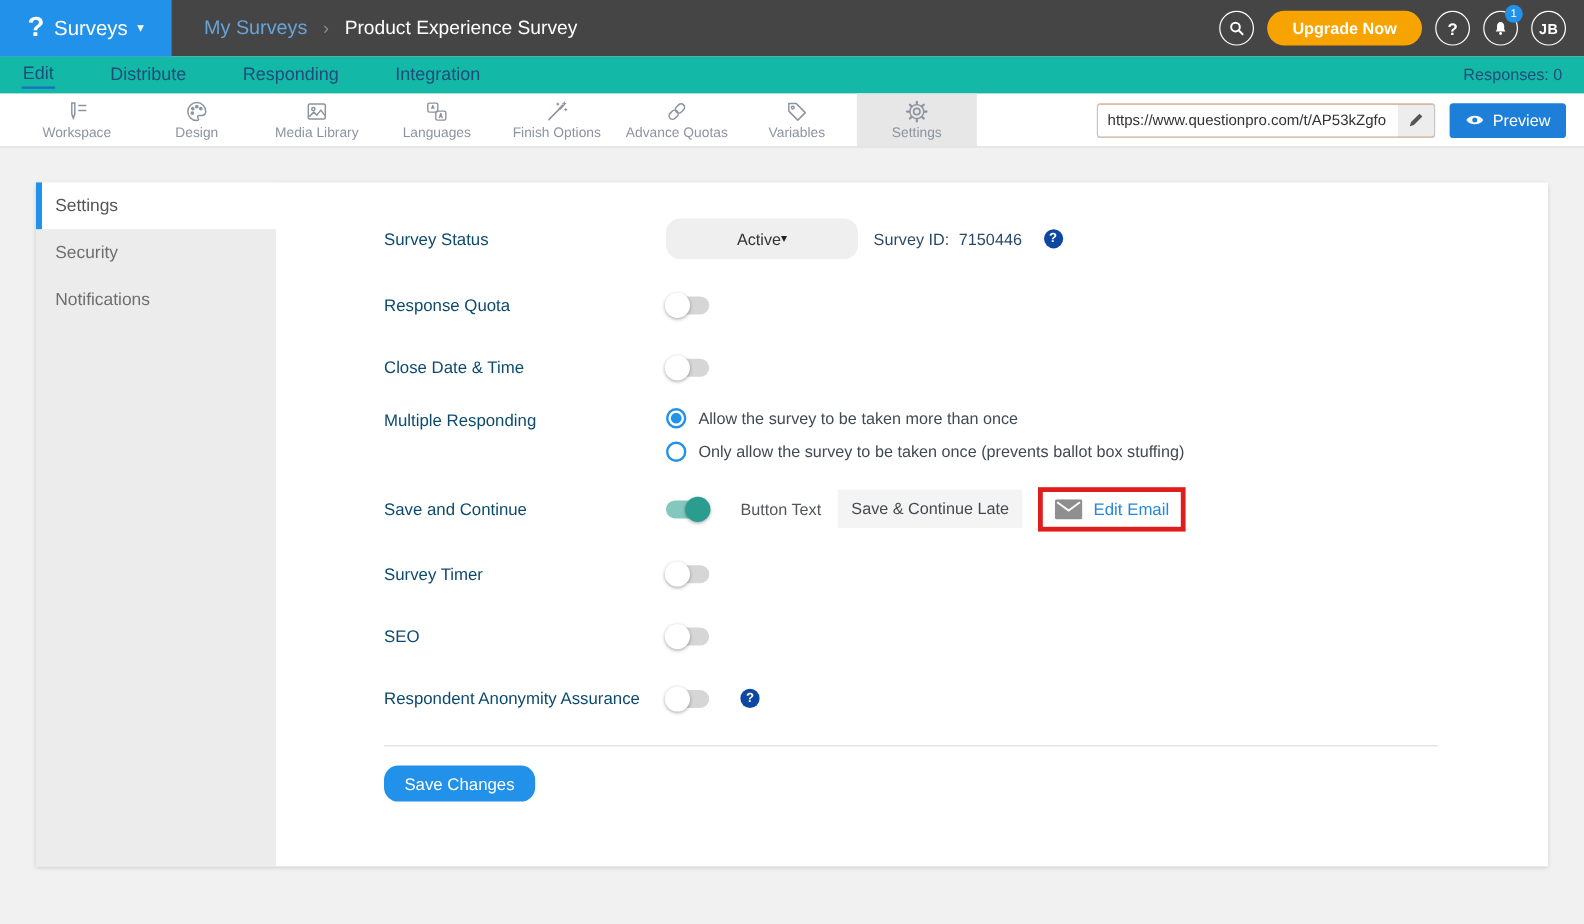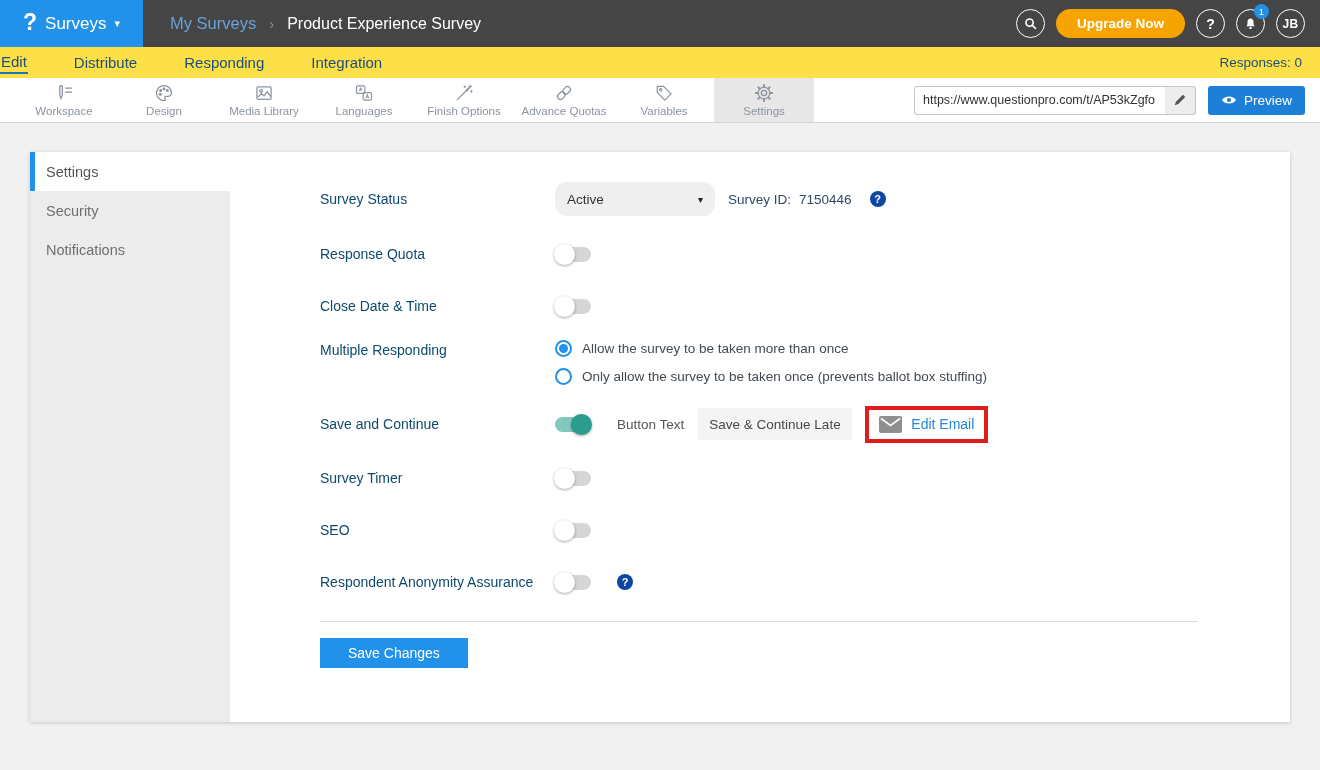--- a/index.html
+++ b/index.html
@@ -22,21 +22,21 @@
     display:flex; align-items:center; justify-content:center; color:#fff; cursor:pointer;
     font-size:14px; font-weight:700; flex:none; position:relative; }
   .upgrade-btn { height:29px; padding:0 21px; background:#f7a401; border-radius:15px;
     color:#fff; font-size:13.5px; font-weight:700; display:flex; align-items:center; cursor:pointer; }
   .badge { position:absolute; top:-6px; right:-5px; min-width:15px; height:15px;
     background:#2191ea; border-radius:50%; color:#fff; font-size:9.5px; font-weight:400;
     display:flex; align-items:center; justify-content:center; }
   .avatar { font-size:12px; letter-spacing:.3px; }
 
   
-  .subnav { height:31px; background:#fde047; display:flex; align-items:center; gap:45px; }
+  .subnav { height:31px; background:#14b8a6; display:flex; align-items:center; padding-left:18px; gap:45px; }
   .subtab { color:#1d4e79; font-size:15px; cursor:pointer; padding:2px 1px; }
   .subtab.active { border-bottom:2px solid #1a73c0; }
   .responses { margin-left:auto; padding-right:18px; color:#1d4e79; font-size:13.5px; }
 
   
   .toolbar { height:45px; background:#fff; border-bottom:1px solid #d7d7d7;
     display:flex; align-items:stretch; padding-left:14px; }
   .tool { width:100px; display:flex; flex-direction:column; align-items:center;
     justify-content:center; gap:2px; color:#8b94a1; font-size:11.5px; cursor:pointer; }
   .tool.active { background:#e7e7e7; }
@@ -58,21 +58,21 @@
   .sidebar { width:200px; background:#ececec; flex:none; }
   .side-item { height:39px; display:flex; align-items:center; padding-left:16px;
     color:#6f6f6f; font-size:14.5px; cursor:pointer; }
   .side-item.active { background:#fff; border-left:5px solid #2191ea; padding-left:11px; color:#555; }
 
   .main { flex:1; padding:26px 0 0 90px; }
   .row { display:flex; align-items:center; }
   .row-label { width:235px; color:#0c4a6e; font-size:14px; flex:none; }
 
   .dropdown { width:160px; height:30px; background:#efefef; border-radius:12px;
-    display:flex; align-items:center; justify-content:space-between; padding:17px 12px;
+    display:flex; align-items:center; justify-content:center; padding:17px 12px;
     font-size:13.5px; color:#333; cursor:pointer; }
   .dd-caret { font-size:10px; color:#222; }
   .survey-id { display:flex; align-items:center; gap:8px; margin-left:13px;
     color:#2c4a68; font-size:13.5px; }
   .help-icon { width:16px; height:16px; border-radius:50%; background:#0d47a1; color:#fff;
     font-size:11px; font-weight:700; display:flex; align-items:center; justify-content:center;
     cursor:pointer; flex:none; }
   .help-icon::after { content:"?"; }
 
   .toggle { position:relative; width:36px; height:15px; border-radius:8px;
@@ -92,22 +92,22 @@
   .btn-text-label { color:#54565b; font-size:13.5px; margin-left:26px; }
   .btn-text-input { margin-left:14px; width:154px; height:32px; background:#f4f4f4;
     border:none; outline:none; color:#45484d; font-size:13.5px; padding:0 11px;
     font-family:"Liberation Sans", sans-serif; }
   .annotation-box { margin-left:13px; border:4px solid #df1d1d; padding:6px 10px;
     display:flex; align-items:center; gap:9px; }
   .edit-email { display:flex; align-items:center; gap:9px; cursor:pointer; }
   .edit-email-label { color:#2387dd; font-size:14px; }
 
   .divider { width:878px; border-top:1px solid #dcdcdc; margin-top:13px; }
-  .save-btn { margin-top:16px; height:30px; padding:0 28px; background:#2191ea;
-    border:none; border-radius:0; color:#fff; font-size:14px; cursor:pointer;
+  .save-btn { margin-top:16px; height:30px; padding:0 17px; background:#2191ea;
+    border:none; border-radius:12px; color:#fff; font-size:14px; cursor:pointer;
     font-family:"Liberation Sans", sans-serif; display:inline-flex; align-items:center; }
 </style>
 </head>
 <body>
 
 <div class="topbar">
   <div class="logo-area">
     <span class="logo-glyph">?</span>
     <span class="logo-product">Surveys</span>
     <span class="logo-caret">▾</span>

